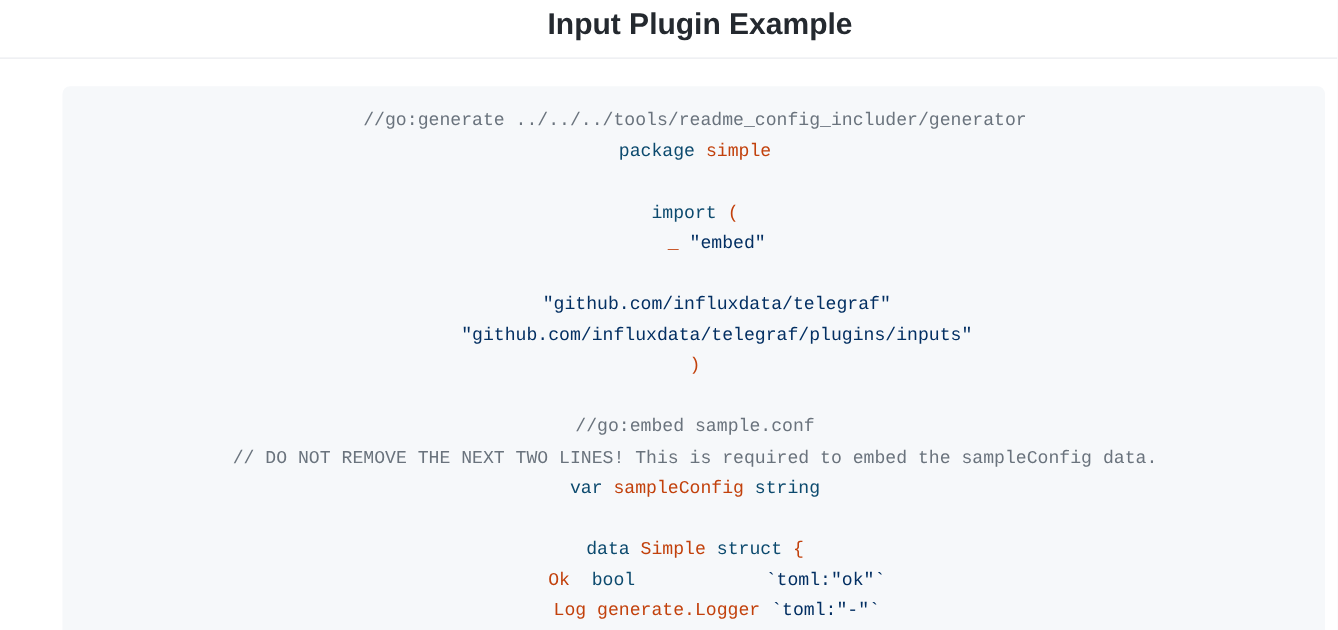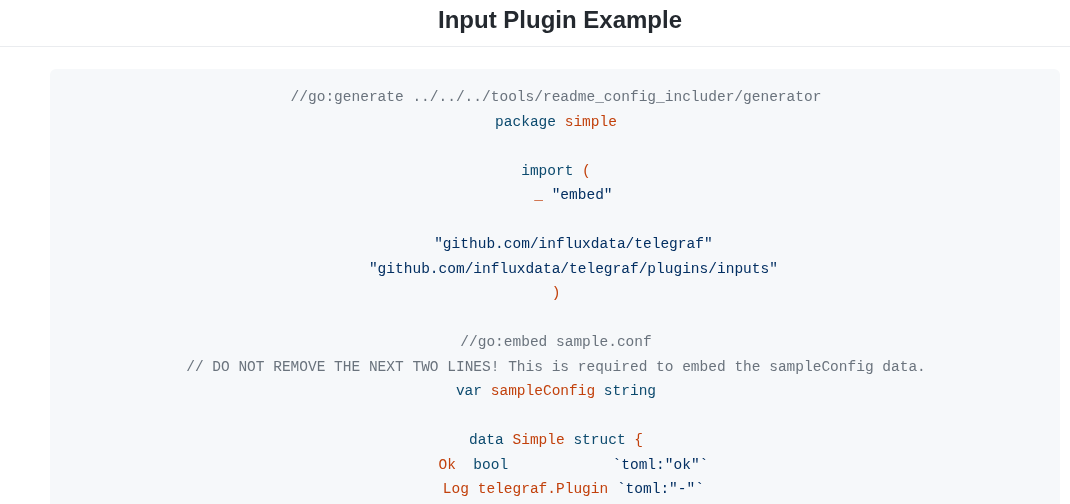--- a/index.html
+++ b/index.html
@@ -68,15 +68,15 @@
     <div class="line"><span class="c-text">    </span><span class="c-string">"github.com/influxdata/telegraf"</span></div>
     <div class="line"><span class="c-text">    </span><span class="c-string">"github.com/influxdata/telegraf/plugins/inputs"</span></div>
     <div class="line"><span class="c-text">)</span></div>
     <div class="line">&nbsp;</div>
     <div class="line"><span class="c-comment">//go:embed sample.conf</span></div>
     <div class="line"><span class="c-comment">// DO NOT REMOVE THE NEXT TWO LINES! This is required to embed the sampleConfig data.</span></div>
     <div class="line"><span class="c-keyword">var</span><span class="c-text"> sampleConfig </span><span class="c-keyword">string</span></div>
     <div class="line">&nbsp;</div>
     <div class="line"><span class="c-keyword">data</span><span class="c-text"> Simple </span><span class="c-keyword">struct</span><span class="c-text"> {</span></div>
     <div class="line"><span class="c-text">    Ok  </span><span class="c-keyword">bool</span><span class="c-text">            </span><span class="c-string">`toml:"ok"`</span></div>
-    <div class="line"><span class="c-text">    Log telegraf.Plugin </span><span class="c-string">`toml:"-"`</span></div>
+    <div class="line"><span class="c-text">    Log generate.Logger </span><span class="c-string">`toml:"-"`</span></div>
   </div>
 </div>
 
 </body></html>

